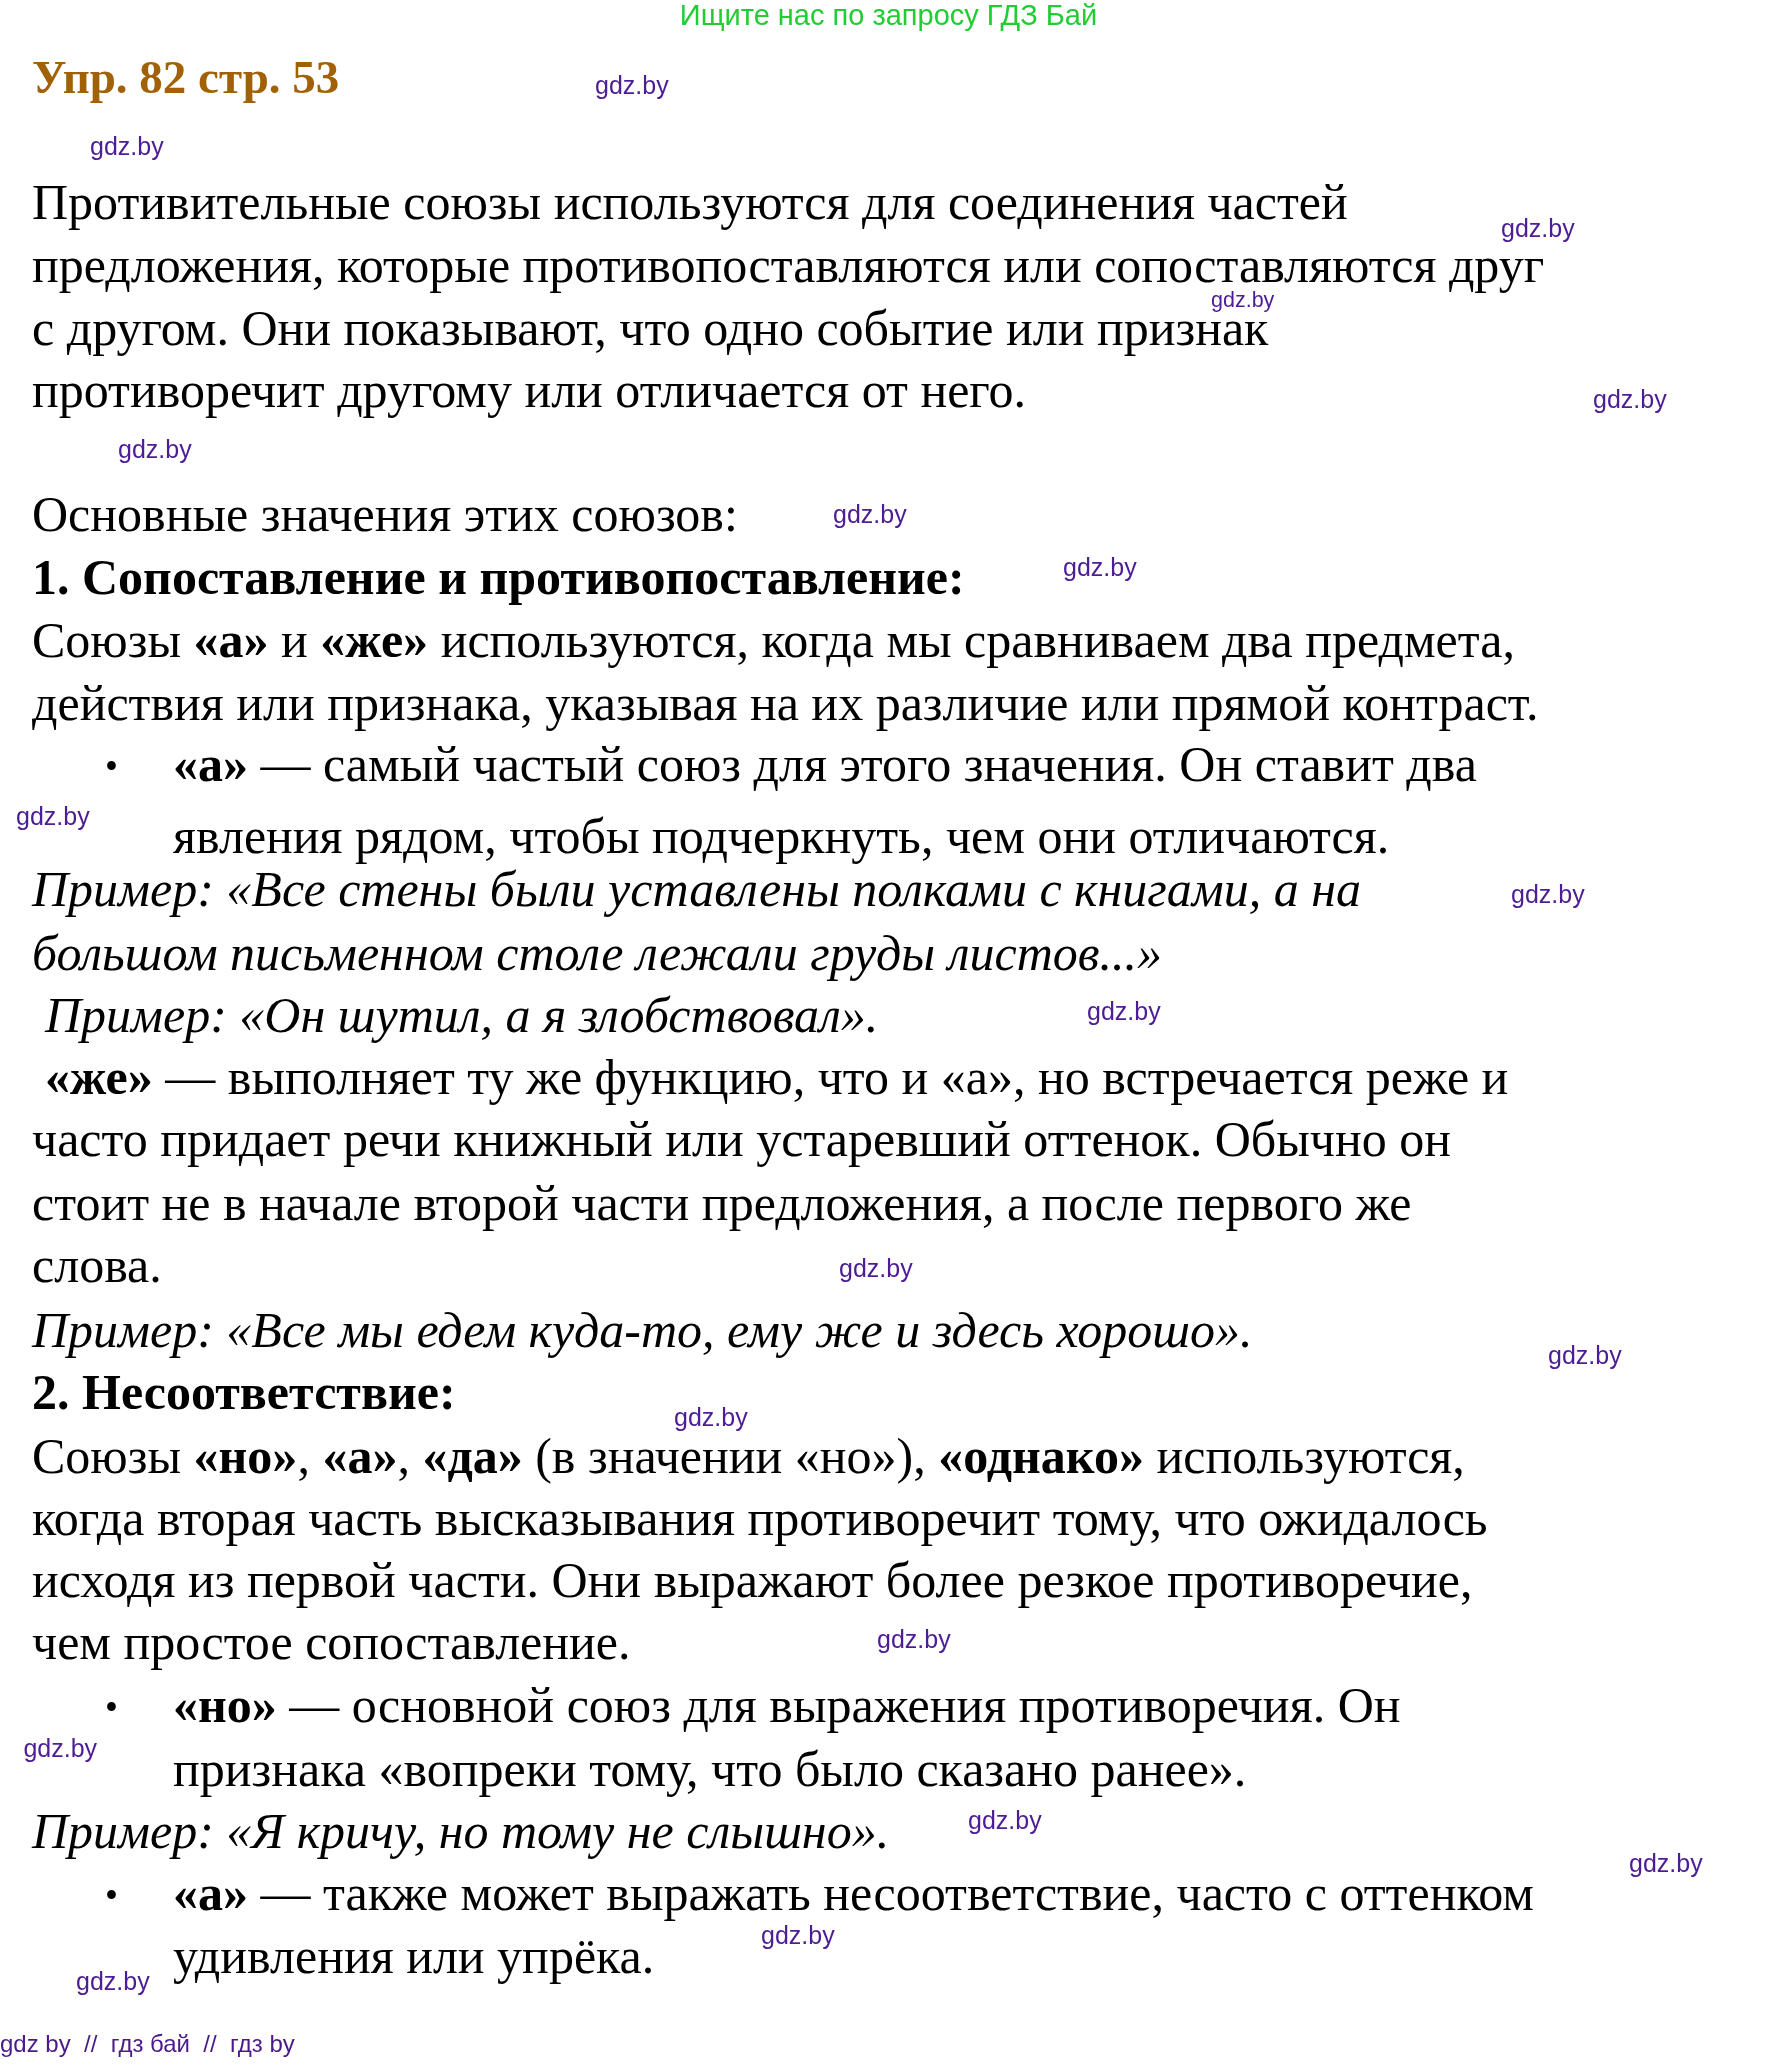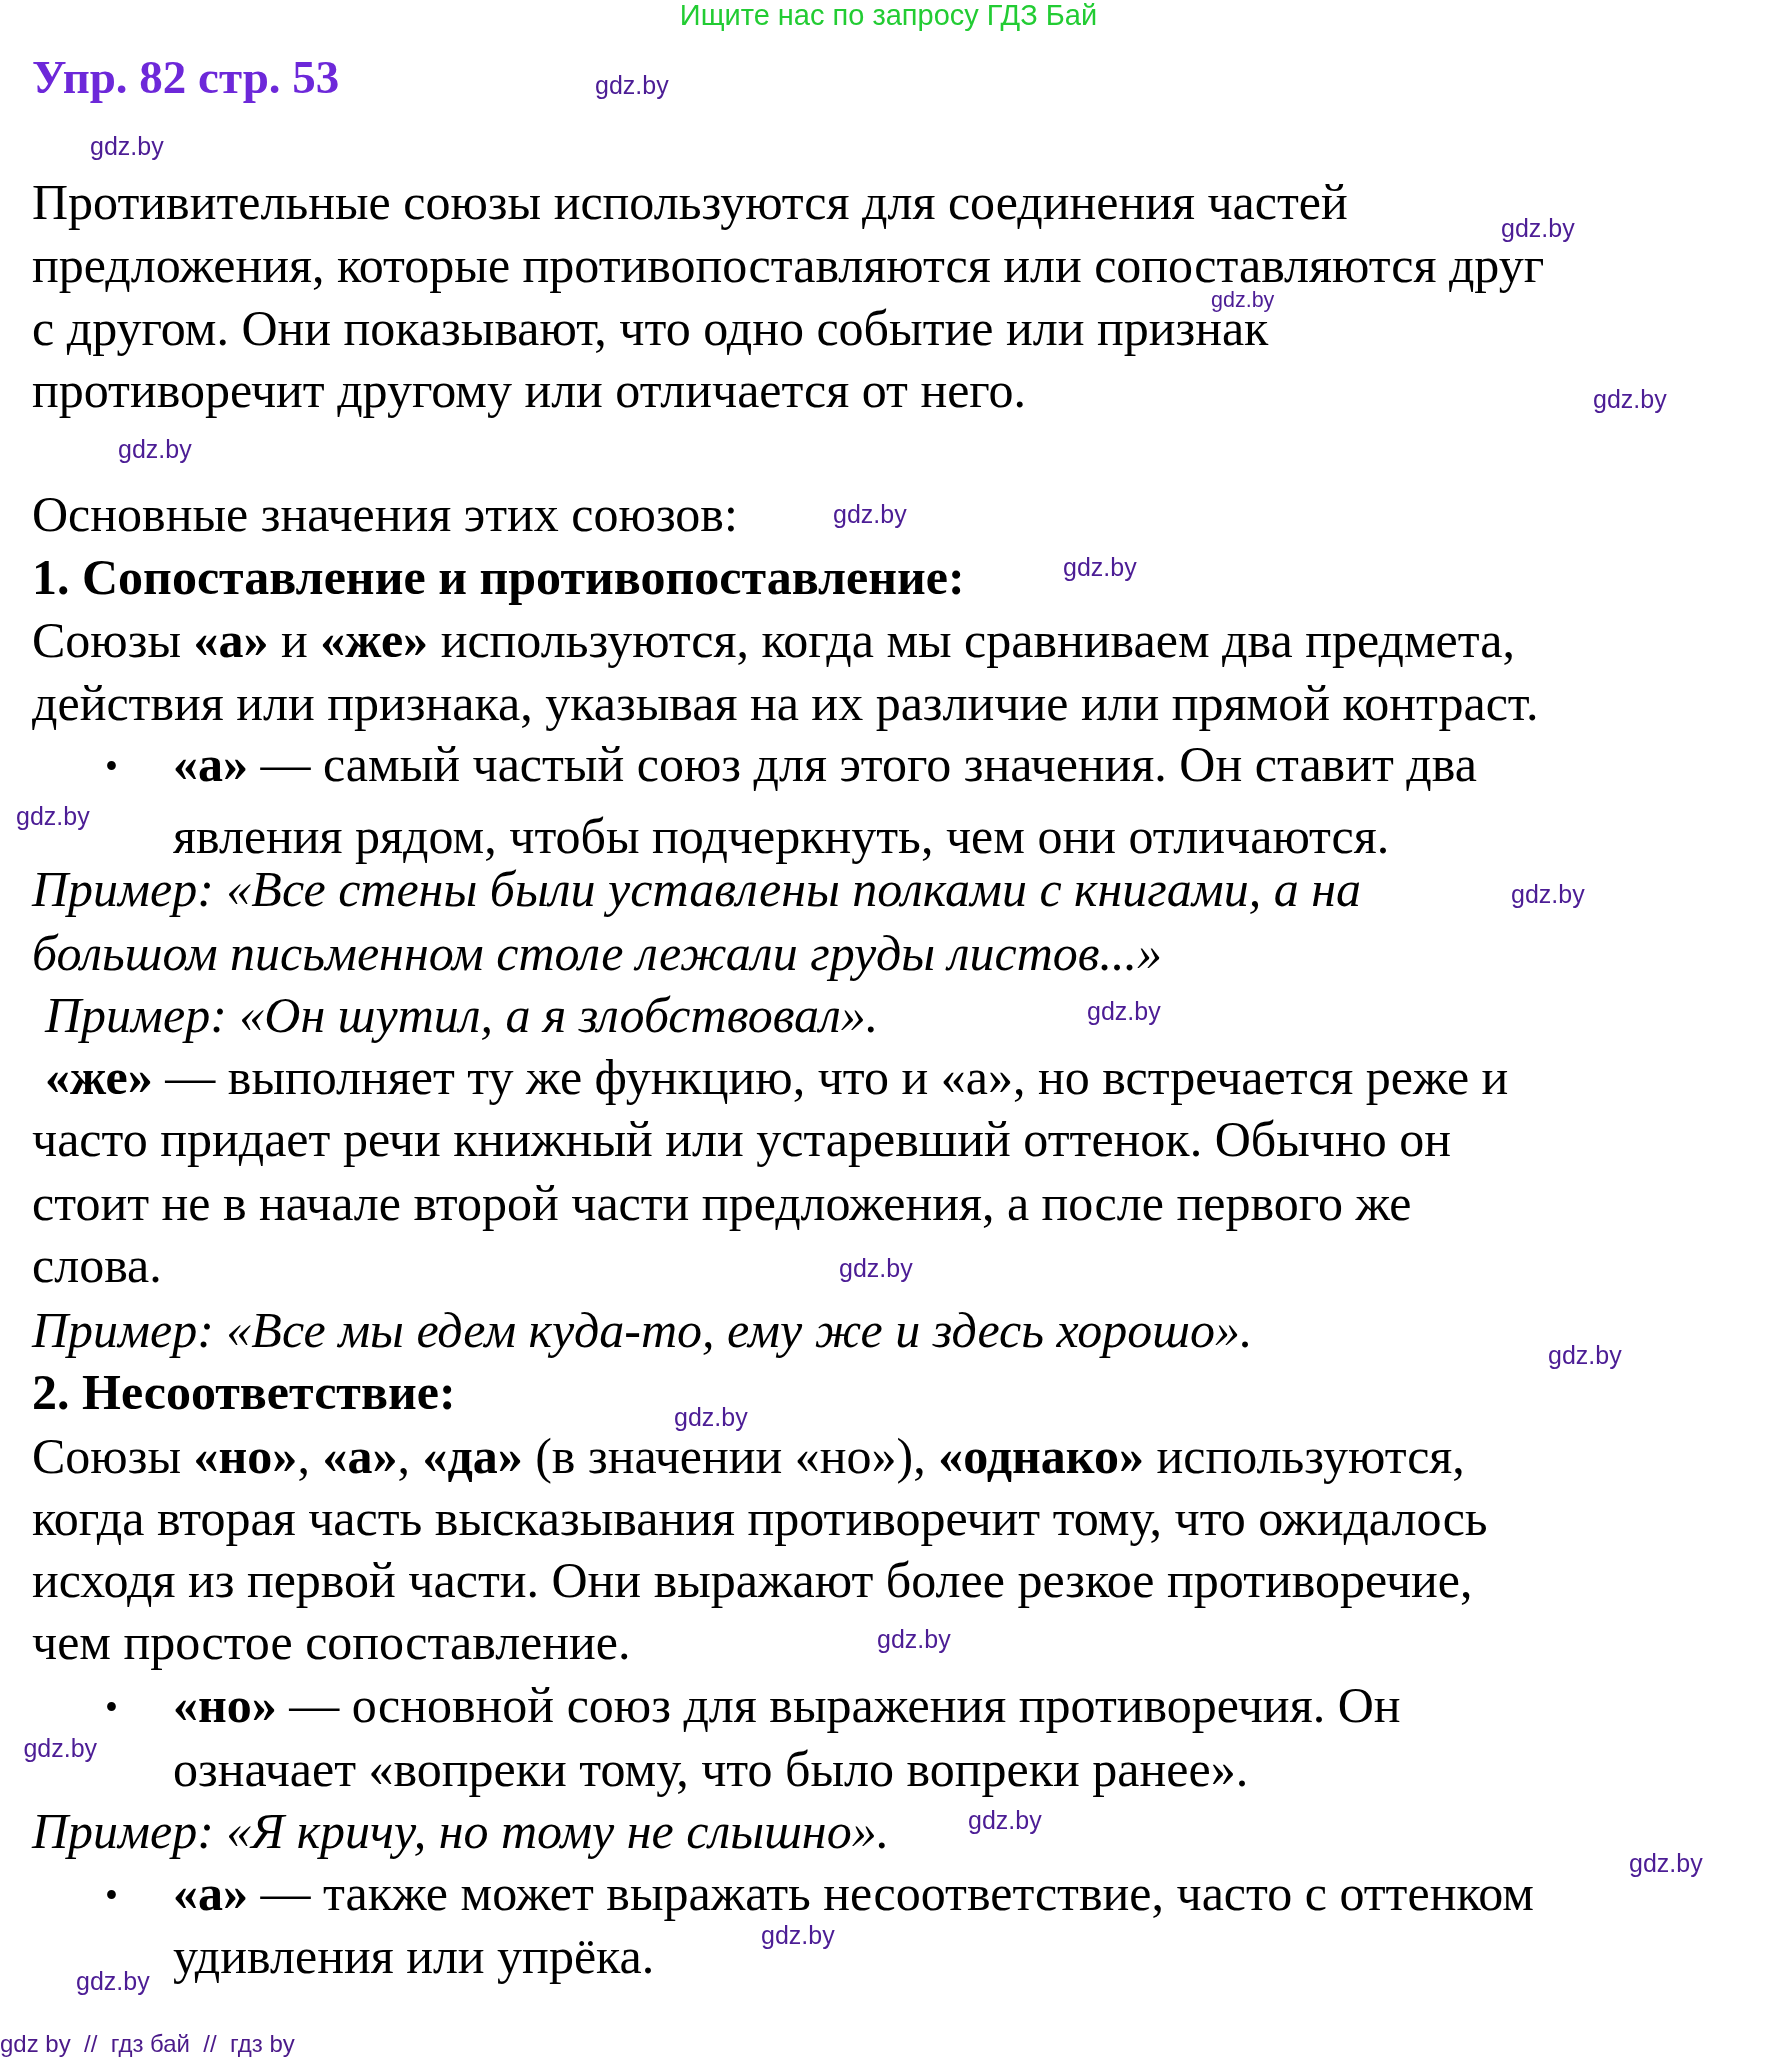--- a/index.html
+++ b/index.html
@@ -1,20 +1,20 @@
 <!DOCTYPE html>
 <html style="font-size:15px"><head>
 <meta charset="utf-8">
 <style>
   html, body { margin:0; padding:0; background:#ffffff; }
   body { width:1777px; height:2066px; position:relative; overflow:hidden; }
   .abs { position:absolute; white-space:nowrap; }
   .header-link { left:0; width:1777px; text-align:center; top:-1.9px; font-family:"Liberation Sans", sans-serif; font-size:29px; line-height:34px; color:#22cc33; }
   .footer-links { left:0; width:1777px; text-align:left; top:2027px; font-family:"Liberation Sans", sans-serif; font-size:24px; line-height:34px; color:#4b1a8a; }
-  .title { left:32px; top:49px; font-family:"Liberation Serif", serif; font-weight:bold; font-size:47px; line-height:56px; color:#6d28d9; }
+  .title { left:32px; top:49px; font-family:"Liberation Serif", serif; font-weight:bold; font-size:47px; line-height:56px; color:#a16207; }
   .line { font-family:"Liberation Serif", serif; font-size:50px; line-height:56px; color:#000; }
   .line b { font-weight:bold; }
   .it { font-style:italic; }
   .bold { font-weight:bold; }
   .wm { font-family:"Liberation Sans", sans-serif; font-size:25px; line-height:28px; color:#4c1d95; }
   .wm.small { font-size:21.5px; }
   .bullet { font-family:"Liberation Serif", serif; font-size:37px; color:#000; }
 </style>
 </head>
 <body>
@@ -52,21 +52,21 @@
 
 <div class="abs line bold" style="left:32px; top:1364px;">2. Несоответствие:</div>
 
 <div class="abs line" style="left:32px; top:1428px;"><span>Союзы </span><b>«но»</b><span>, </span><b>«а»</b><span>, </span><b>«да»</b><span> (в значении «но»), </span><b>«однако»</b><span> используются,</span></div>
 <div class="abs line" style="left:32px; top:1490px;">когда вторая часть высказывания противоречит тому, что ожидалось</div>
 <div class="abs line" style="left:32px; top:1552px;">исходя из первой части. Они выражают более резкое противоречие,</div>
 <div class="abs line" style="left:32px; top:1614px;">чем простое сопоставление.</div>
 
 <div class="abs bullet" style="left:105px; top:1686px;">•</div>
 <div class="abs line" style="left:173px; top:1677px;"><b>«но»</b><span> — основной союз для выражения противоречия. Он</span></div>
-<div class="abs line" style="left:173px; top:1741px;">означает «вопреки тому, что было вопреки ранее».</div>
+<div class="abs line" style="left:173px; top:1741px;">признака «вопреки тому, что было сказано ранее».</div>
 
 <div class="abs line it" style="left:32px; top:1803px;">Пример: «Я кричу, но тому не слышно».</div>
 
 <div class="abs bullet" style="left:105px; top:1874px;">•</div>
 <div class="abs line" style="left:173px; top:1865px;"><b>«а»</b><span> — также может выражать несоответствие, часто с оттенком</span></div>
 <div class="abs line" style="left:173px; top:1928px;">удивления или упрёка.</div>
 
 <div class="abs wm" style="left:595px; top:71px;">gdz.by</div>
 <div class="abs wm" style="left:90px; top:132px;">gdz.by</div>
 <div class="abs wm" style="left:1501px; top:214px;">gdz.by</div>

